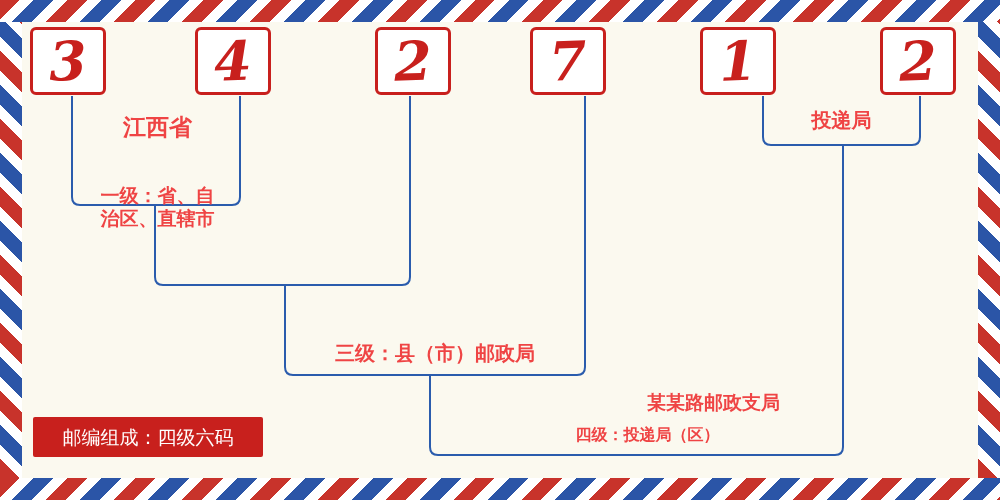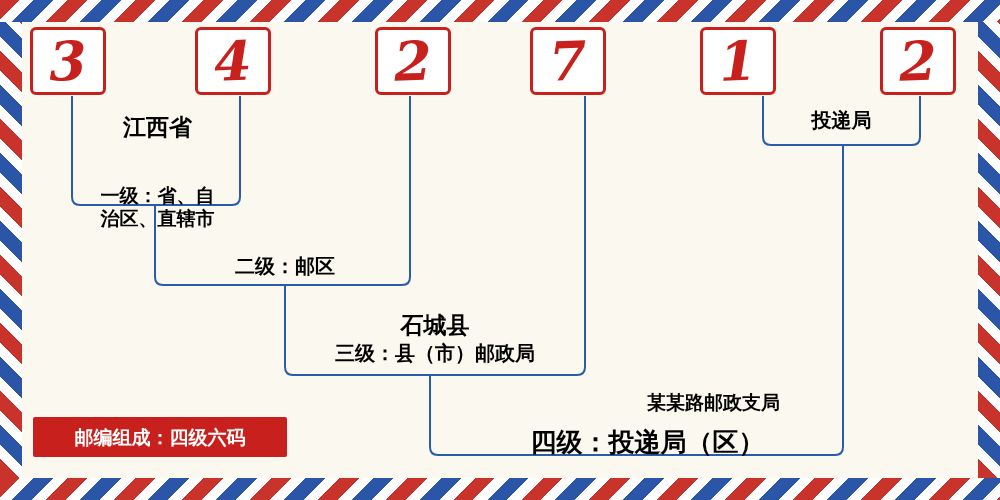--- a/index.html
+++ b/index.html
@@ -80,48 +80,48 @@
   }
   .connectors path {
     fill: none;
     stroke: #2a5cad;
     stroke-width: 2;
   }
 
   
   .lbl {
     position: absolute;
-    color: #000000;
+    color: #ef4444;
     font-weight: bold;
     text-align: center;
   }
   .lbl-place { font-size: 23px; }
   .lbl-desc  { font-size: 20px; }
   .pre-line  { white-space: pre-line; line-height: 23px; }
 
   .lbl-province   { left: 75px;  top: 112px; width: 165px; }
   .lbl-l1desc     { left: 75px;  top: 143px; width: 165px; font-size: 19px; margin-top: 41px; }
   .lbl-l2desc     { left: 165px; top: 253px; width: 240px; }
   .lbl-county     { left: 330px; top: 310px; width: 210px; }
   .lbl-l3desc     { left: 285px; top: 340px; width: 300px; }
   .lbl-delivery   { left: 763px; top: 107px; width: 157px; }
   .lbl-branch     { left: 500px; top: 390px; width: 280px; font-size: 19px; text-align: right; }
-  .lbl-l4desc     { left: 500px; top: 425px; width: 295px; font-size: 26px; }
+  .lbl-l4desc     { left: 500px; top: 425px; width: 295px; font-size: 16px; }
 
   
   .footer-note {
     position: absolute;
     left: 33px;
     top: 417px;
-    width: 254px;
+    width: 230px;
     height: 40px;
     background: #c8201d;
     color: #ffffff;
     font-size: 19px;
-    font-weight: bold;
+    font-weight: normal;
     line-height: 40px;
     text-align: center;
     border-radius: 2px;
   }
 </style>
 </head>
 <body>
 
 <div class="canvas">
 
@@ -154,23 +154,21 @@
     <span>1</span>
   </div>
   <div class="digit-box db6">
     <span>2</span>
   </div>
 
   <div class="lbl lbl-place lbl-province">江西省</div>
   <div class="lbl lbl-desc pre-line lbl-l1desc">一级：省、自
 治区、直辖市</div>
 
-  <div class="lbl lbl-desc lbl-l2desc">二级：邮区</div>
 
-  <div class="lbl lbl-place lbl-county">石城县</div>
   <div class="lbl lbl-desc lbl-delivery">投递局</div>
 
   <div class="lbl lbl-desc lbl-l3desc">三级：县（市）邮政局</div>
   <div class="lbl lbl-desc lbl-branch">某某路邮政支局</div>
   <div class="lbl lbl-desc lbl-l4desc">四级：投递局（区）</div>
 
   <div class="footer-note">邮编组成：四级六码</div>
 
 </div>
 

